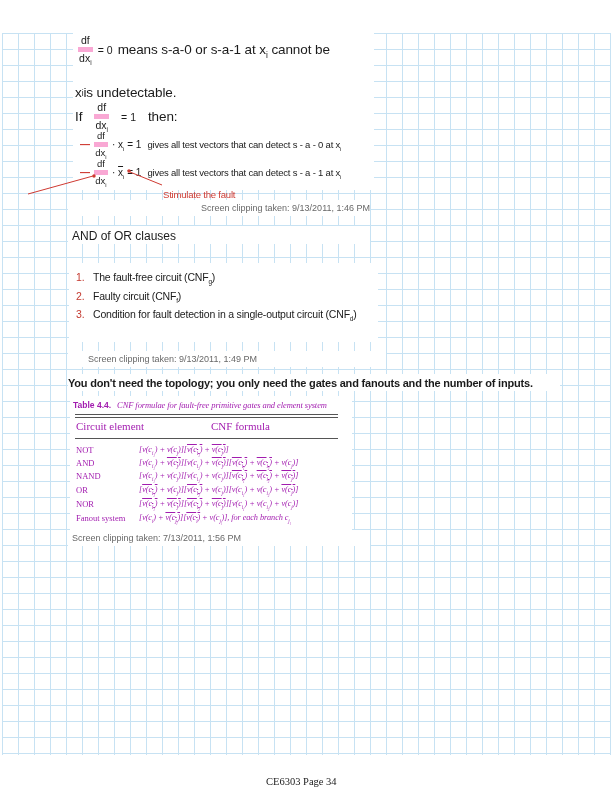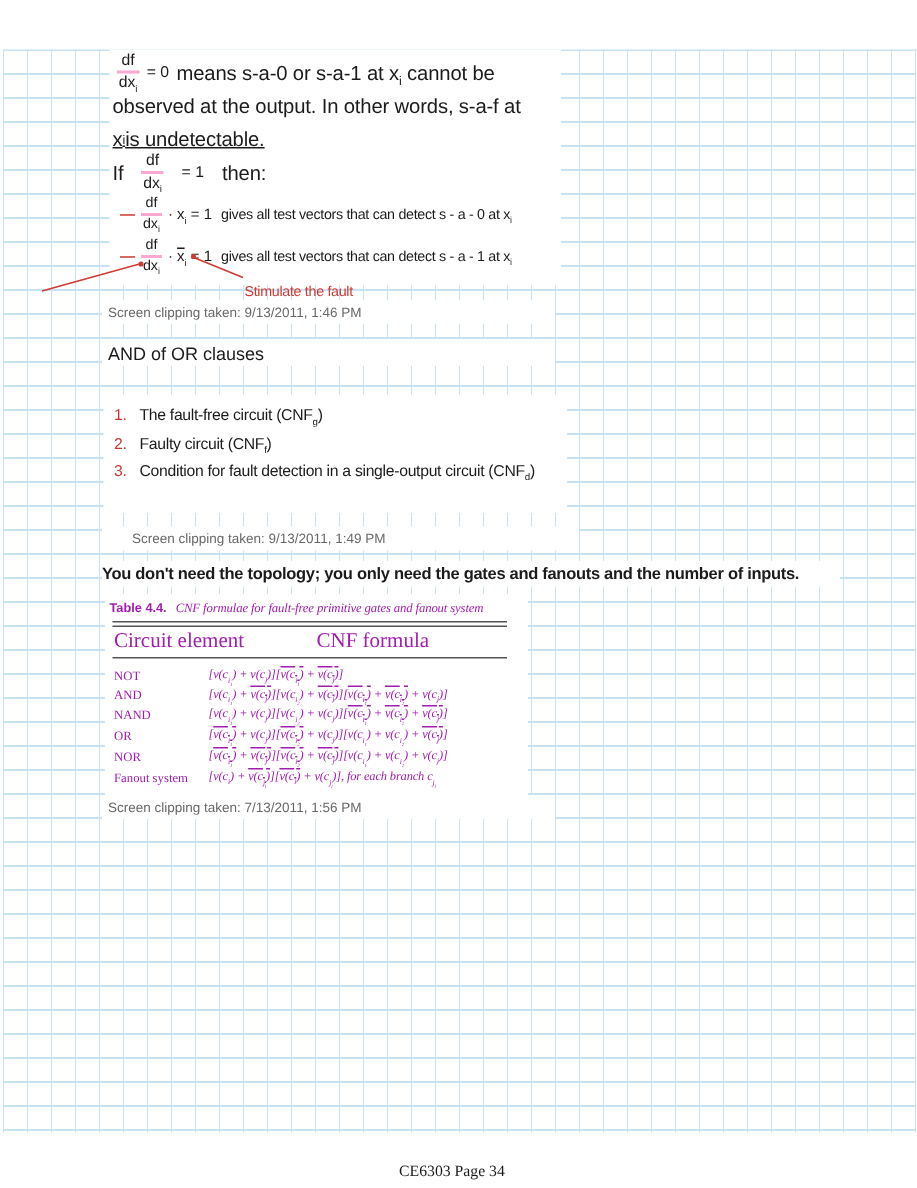--- a/index.html
+++ b/index.html
@@ -14,21 +14,21 @@
 
   .card{position:absolute;background:#fff;z-index:1;}
   .band{position:absolute;background:#fff;z-index:1;white-space:nowrap;}
 
   
   .c1{left:73px;top:33px;width:301px;height:157px;}
   .mline{position:absolute;display:flex;align-items:center;white-space:nowrap;}
   .big{font-size:13.5px;letter-spacing:-0.1px;}
   .small{font-size:10.5px;}
   .frac{display:inline-flex;flex-direction:column;align-items:center;font-size:10.5px;line-height:11px;}
-  .frac .fn{border-bottom:2px solid #f9a8d4;padding:0 3px 1px 3px;}
+  .frac .fn{border-bottom:5px solid #f9a8d4;padding:0 3px 1px 3px;}
   .frac .fd{padding-top:1px;}
   .bullet .frac{font-size:9.5px;line-height:10px;}
   .bullet{gap:4px;}
   .bullet .dash{color:#cf3a32;font-size:10px;font-weight:bold;}
   .bullet .mid{font-size:10px;}
   .bullet .btxt{font-size:9.5px;letter-spacing:-0.2px;margin-left:2px;}
   .annot{position:absolute;color:#cf3a32;font-size:9.5px;letter-spacing:-0.2px;white-space:nowrap;z-index:2;}
   sub{font-size:62%;line-height:0;}
   .ov{text-decoration:overline;}
 
@@ -45,21 +45,21 @@
   
   .intro{font-size:11px;font-weight:bold;letter-spacing:-0.2px;padding:3px 0 0 0;}
 
   
   .c3{left:70px;top:396px;width:282px;height:136px;font-family:"Liberation Serif",serif;color:#a21caf;}
   .tcap{position:absolute;left:3px;top:4px;display:flex;gap:6px;white-space:nowrap;align-items:baseline;}
   .tcap .tlabel{font-family:"Liberation Sans",sans-serif;font-weight:bold;font-size:8.5px;}
   .tcap .ttitle{font-style:italic;font-size:8.5px;letter-spacing:-0.1px;}
   .rule2{position:absolute;left:5px;top:18px;width:263px;height:2px;border-top:1px solid #555;border-bottom:1px solid #555;}
   .rule1{position:absolute;left:5px;top:42px;width:263px;border-top:1px solid #555;}
-  .th{position:absolute;font-size:14px;white-space:nowrap;}
+  .th{position:absolute;font-size:11px;white-space:nowrap;}
   .trow{position:absolute;left:0;width:100%;white-space:nowrap;}
   .tel{position:absolute;left:6px;font-size:8.5px;}
   .tf{position:absolute;left:69px;font-size:8.3px;font-style:italic;letter-spacing:-0.1px;}
 
   .footer{position:absolute;left:266px;top:776px;font-family:"Liberation Serif",serif;font-size:10.5px;z-index:1;white-space:nowrap;}
 
   svg.overlay{position:absolute;left:0;top:0;z-index:3;pointer-events:none;}
 </style>
 </head>
 <body>
@@ -69,22 +69,21 @@
 
   <section class="card c1">
     <div class="mline" style="left:5px;top:2px;gap:5px;">
       <span class="frac">
         <span class="fn">df</span>
         <span class="fd">dx<sub>i</sub></span>
       </span>
       <span class="small">= 0</span>
       <span class="big">means s-a-0 or s-a-1 at x<sub>i</sub> cannot be</span>
     </div>
-    <div class="mline big" style="left:2px;top:30px;">observed at the output. In other words, s-a-f at</div>
-    <div class="mline big" style="left:2px;top:52px;text-decoration:underline;">x<sub>i</sub> is undetectable.</div>
+    <div class="mline big" style="left:2px;top:52px;">x<sub>i</sub> is undetectable.</div>
     <div class="mline" style="left:2px;top:69px;gap:12px;">
       <span class="big">If</span>
       <span class="frac">
         <span class="fn">df</span>
         <span class="fd">dx<sub>i</sub></span>
       </span>
       <span class="small">= 1</span>
       <span class="big">then:</span>
     </div>
 
@@ -102,21 +101,21 @@
       <span class="frac">
         <span class="fn">df</span>
         <span class="fd">dx<sub>i</sub></span>
       </span>
       <span class="mid">· <span class="ov">x</span><sub>i</sub> = 1</span>
       <span class="btxt">gives all test vectors that can detect s - a - 1 at x<sub>i</sub></span>
     </div>
     <div class="annot" style="left:90px;top:156px;">Stimulate the fault</div>
   </section>
 
-  <div class="band" style="left:68px;top:200px;width:302px;height:16px;">
+  <div class="band" style="left:68px;top:200px;width:302px;height:16px;text-align:right;">
     <div class="caption">Screen clipping taken: 9/13/2011, 1:46 PM</div>
   </div>
 
   <div class="band" style="left:68px;top:226px;width:302px;height:18px;">
     <div class="heading">AND of OR clauses</div>
   </div>
 
   <section class="card c2">
     <div class="li" style="top:7px;">
       <span class="num">1.</span>
@@ -136,21 +135,21 @@
     <div class="caption">Screen clipping taken: 9/13/2011, 1:49 PM</div>
   </div>
 
   <div class="band" style="left:68px;top:374px;width:492px;height:17px;">
     <div class="intro">You don't need the topology; you only need the gates and fanouts and the number of inputs.</div>
   </div>
 
   <section class="card c3">
     <div class="tcap">
       <span class="tlabel">Table 4.4.</span>
-      <span class="ttitle">CNF formulae for fault-free primitive gates and fanout system</span>
+      <span class="ttitle">CNF formulae for fault-free primitive gates and element system</span>
     </div>
     <div class="rule2"></div>
     <div class="th" style="left:6px;top:24px;">Circuit element</div>
     <div class="th" style="left:141px;top:24px;text-align:right;">CNF formula</div>
     <div class="rule1"></div>
 
     <div class="trow" style="top:49px;">
       <span class="tel">NOT</span>
       <span class="tf">[v(c<sub>i<sub>1</sub></sub>) + v(c<sub>j</sub>)][<span class="ov">v(c<sub>i<sub>1</sub></sub>)</span> + <span class="ov">v(c<sub>j</sub>)</span>]</span>
     </div>

